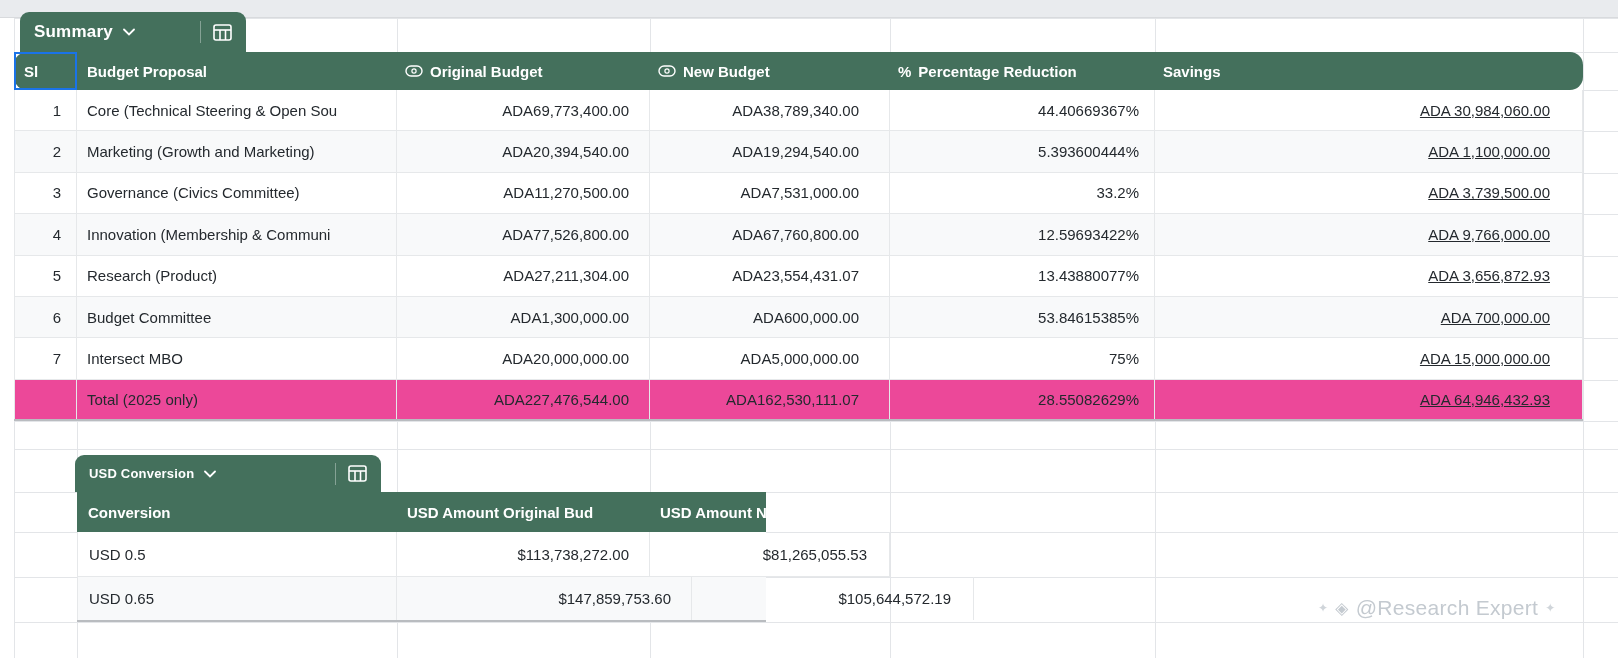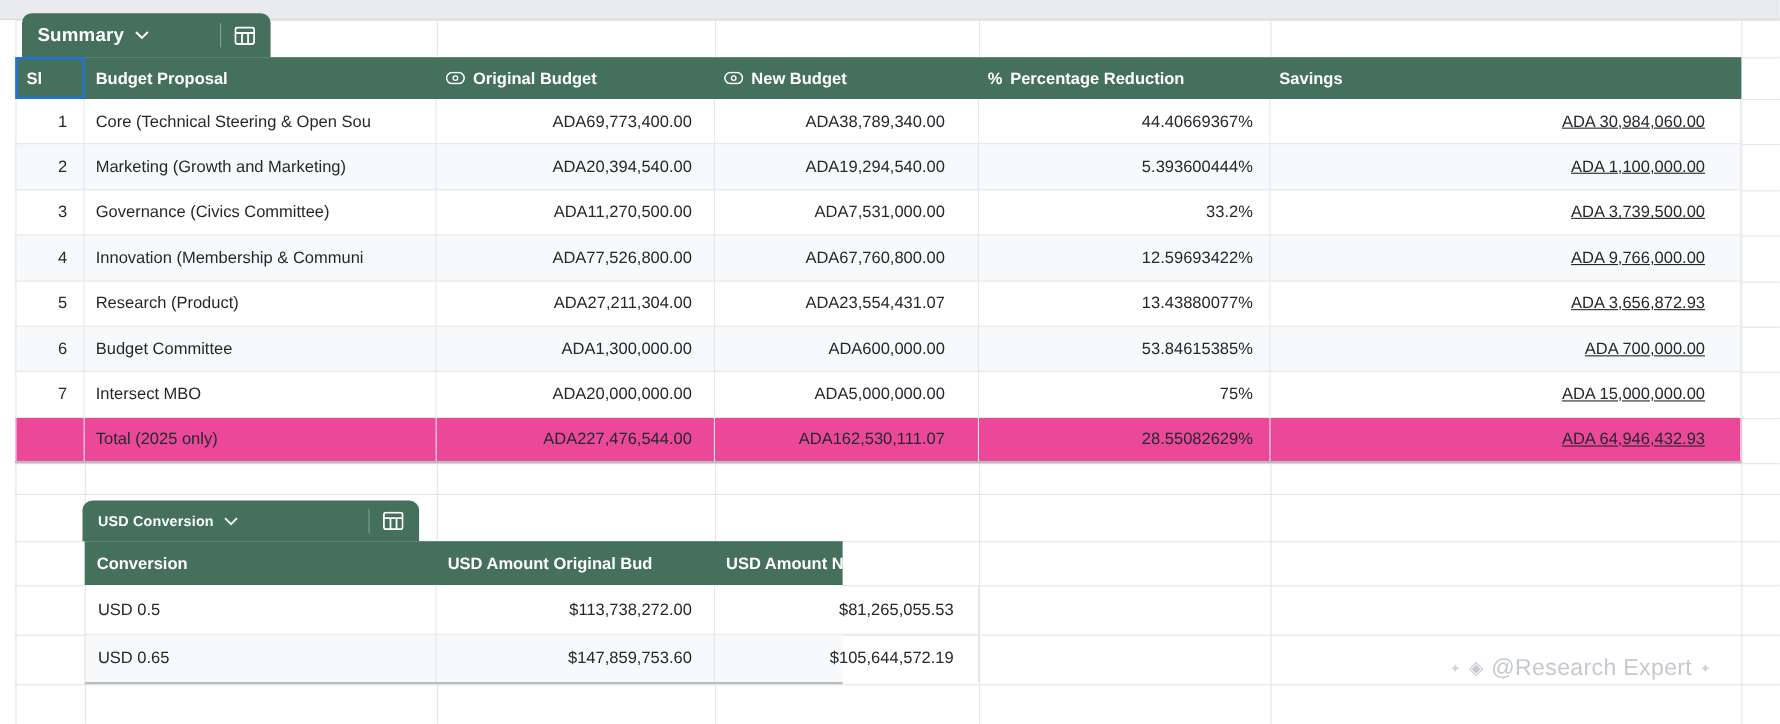--- a/index.html
+++ b/index.html
@@ -31,34 +31,34 @@
   .tab-divider { width:1px; height:22px; background:rgba(255,255,255,.35); }
   .icon-btn { display:flex; align-items:center; }
 
   
   .table { position:absolute; z-index:2; }
   .t-summary { left:14px; top:52px; width:1569px; }
   .t-usd { left:77px; top:492px; width:689px; }
 
   .s-row { display:grid; grid-template-columns:63px 320px 253px 240px 265px 428px;
     height:41.4px; background:#ffffff; }
-  .s-head { height:38px; background:var(--green); }
+  .s-head { height:38px; background:var(--green);border-radius:13px; }
   .u-row { display:grid; grid-template-columns:320px 253px 240px; height:45px; background:#ffffff; }
   .u-head { height:40px; background:var(--green); }
 
   .band { background:#f8f9fa; }
   .total-row { background:#ec4899; }
 
   .td { display:flex; align-items:center; font-size:15px; color:#24292e;
     border-right:1px solid #e6e8ea; border-bottom:1px solid #e6e8ea;
     overflow:hidden; white-space:nowrap; }
   .td:first-child { border-left:1px solid #e6e8ea; }
   .t-summary .s-row:last-child { border-bottom:2px solid #b9bcc0; }
   .t-summary .s-row:last-child .td { border-bottom:none; }
-  .t-usd .u-row:last-child { border-bottom:2px solid #b9bcc0; }
+  .t-usd .u-row:last-child { border-bottom:2px solid #b9bcc0;gap:42px; }
   .t-usd .u-row:last-child .td { border-bottom:none; }
 
   .th { display:flex; align-items:center; font-size:15px; font-weight:bold; color:#ffffff;
     overflow:hidden; white-space:nowrap; }
   .selected { box-shadow: inset 0 0 0 2px var(--blue); }
 
   .c-sl  { justify-content:flex-end; padding-right:15px; }
   .c-prop{ padding-left:10px; }
   .c-orig{ justify-content:flex-end; padding-right:20px; }
   .c-new { justify-content:flex-end; padding-right:30px; }

